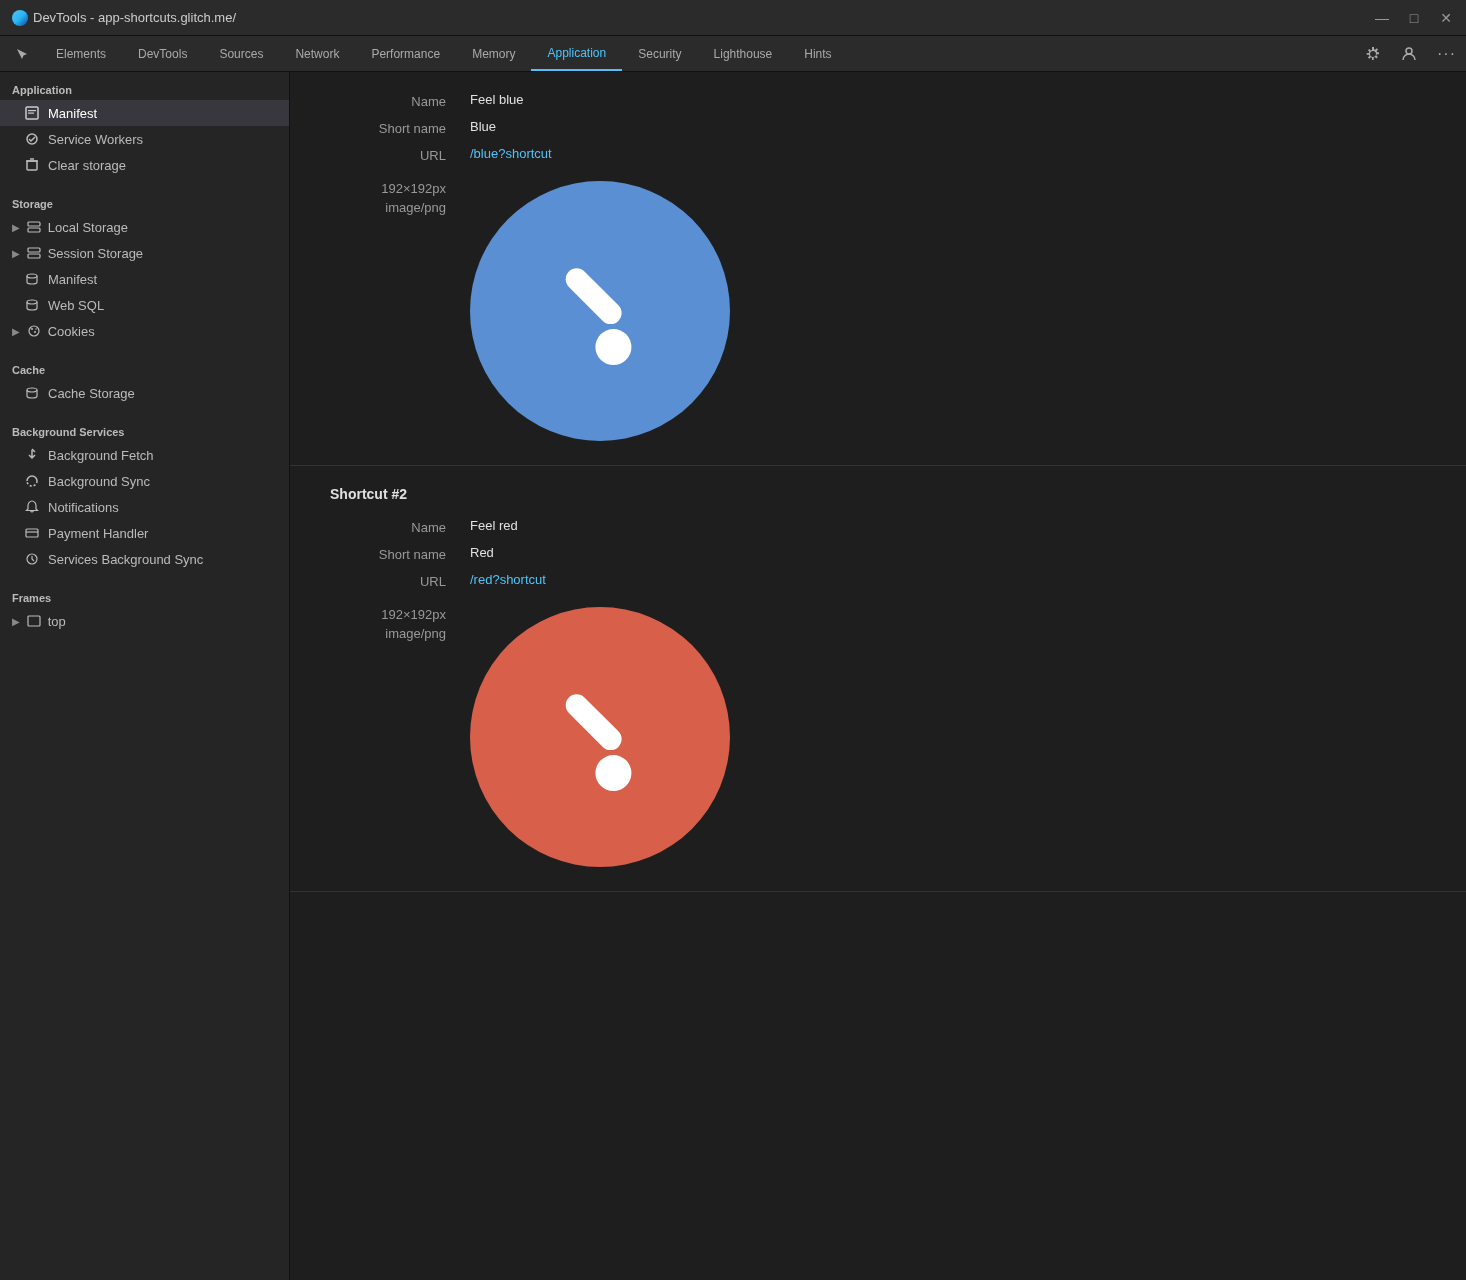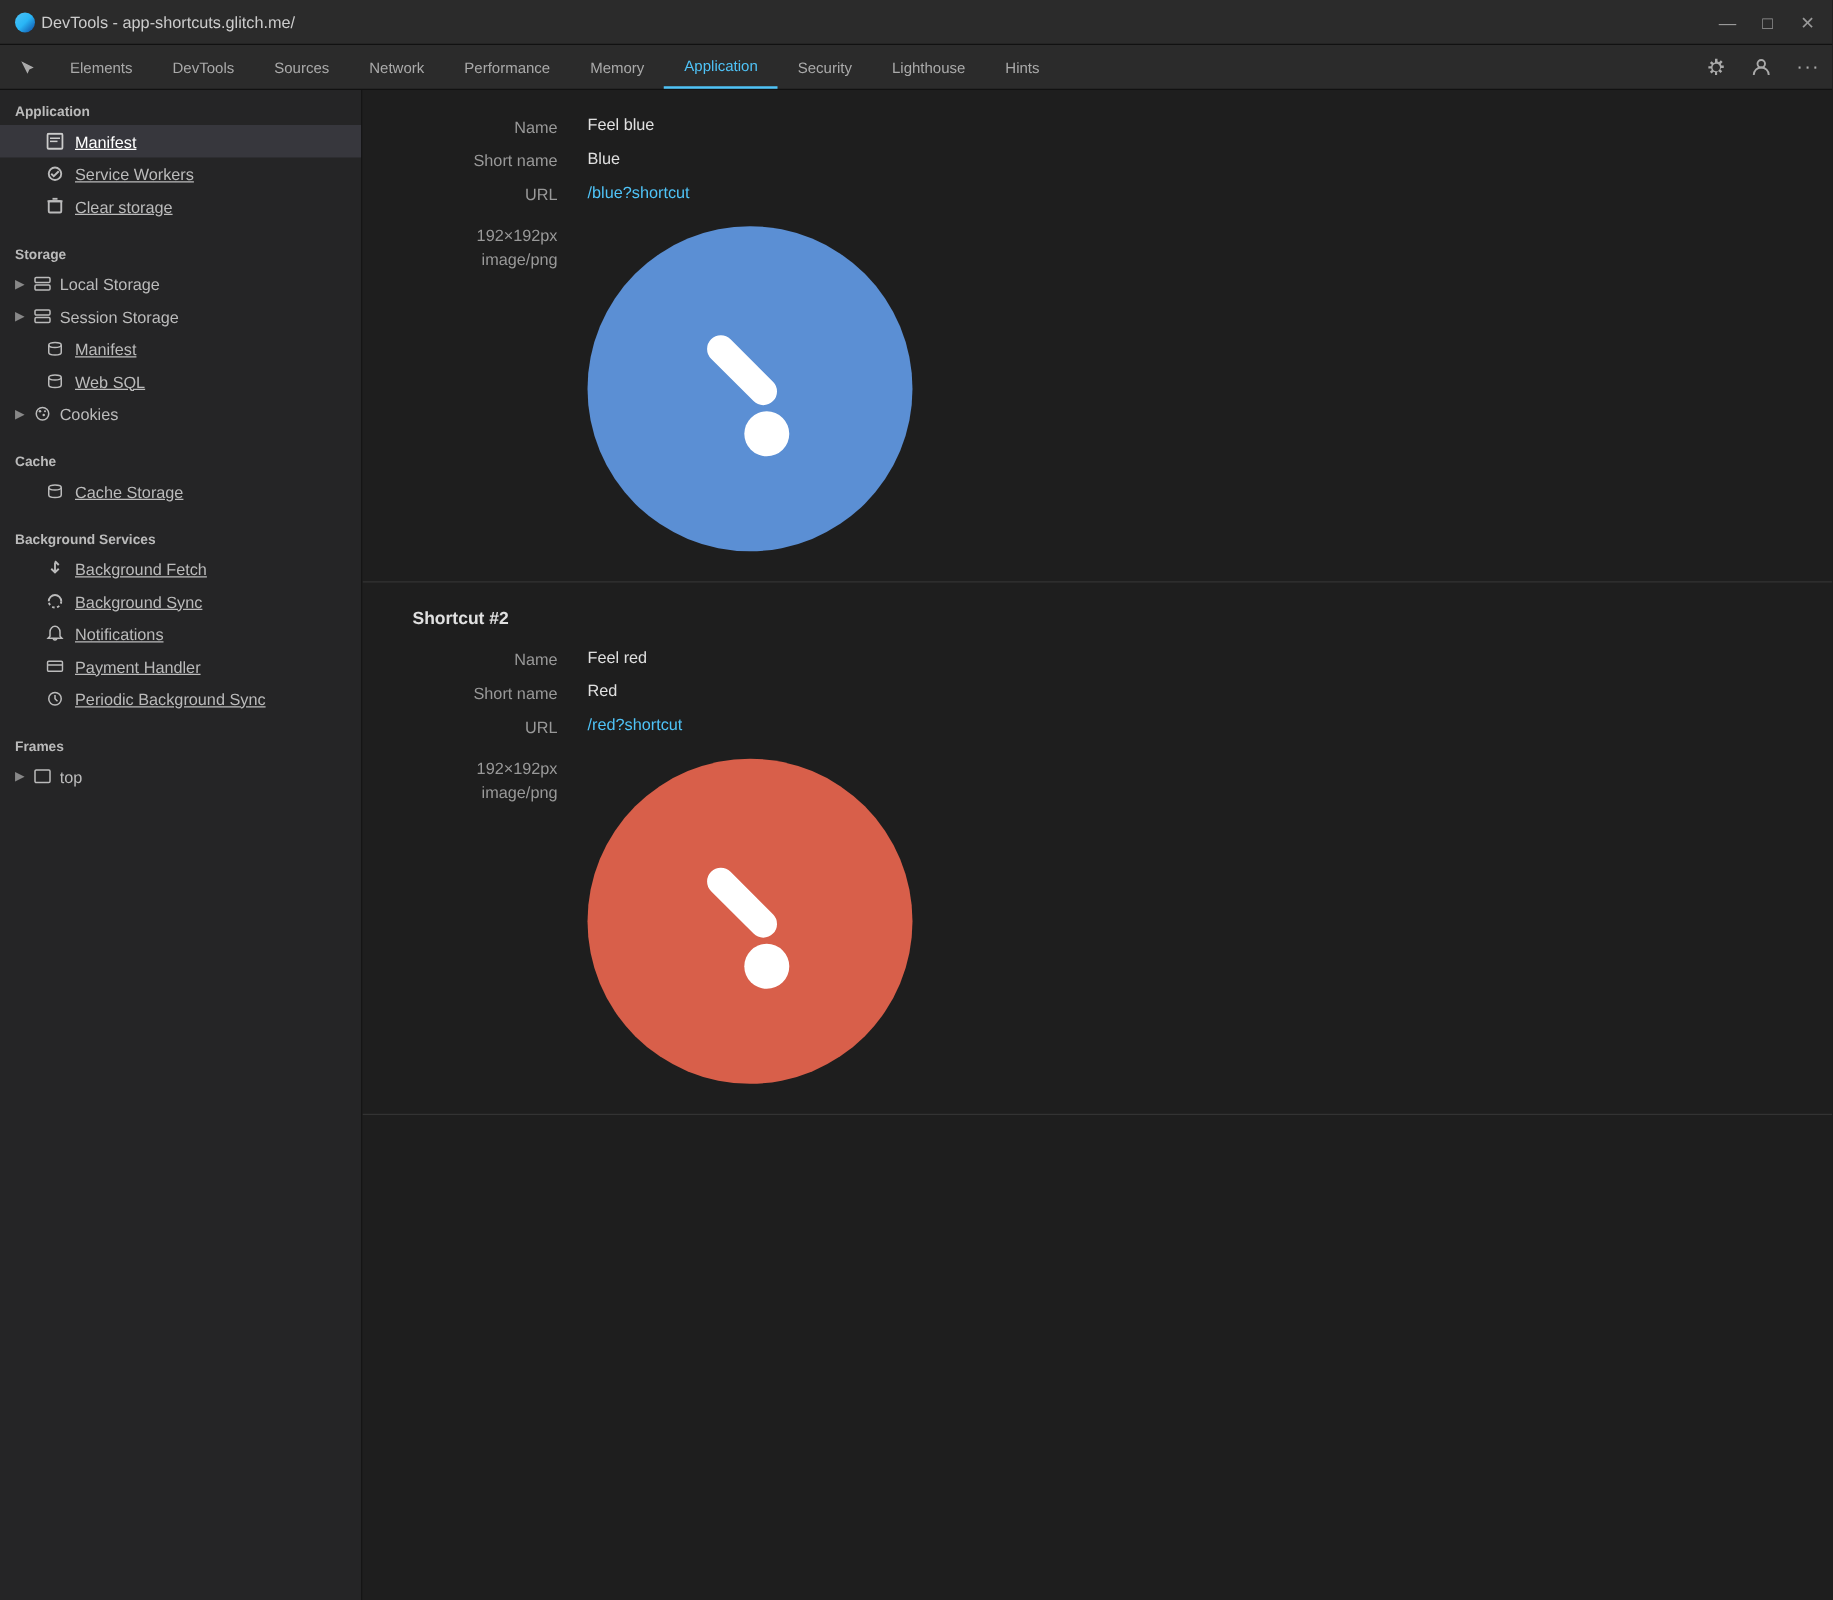--- a/index.html
+++ b/index.html
@@ -98,25 +98,24 @@
     .sidebar-section-label {
       color: #bbb;
       font-size: 11px;
       font-weight: 600;
       padding: 12px 12px 4px 12px;
       text-transform: none;
     }
     .sidebar-item {
       display: flex;
       align-items: center;
-      padding: 5px 12px 5px 36px;
+      padding: 5px 12px 5px 24px;
       color: #bbb;
       cursor: pointer;
       gap: 8px;
-      text-decoration: underline;
     }
     .sidebar-item.active { background: #37373d; color: #fff; }
     .sidebar-item-icon {
       width: 16px; height: 16px;
       display: flex; align-items: center; justify-content: center;
       flex-shrink: 0;
       font-size: 12px;
     }
     .sidebar-item-with-arrow {
       display: flex;
@@ -439,21 +438,21 @@
       <span>Payment Handler</span>
     </div>
 
     <div class="sidebar-item">
       <div class="sidebar-item-icon">
         <svg width="14" height="14" viewBox="0 0 14 14">
             <circle cx="7" cy="7" r="5" fill="none" stroke="#bbb" stroke-width="1.2"></circle>
             <path d="M7 4 L7 7 L9 9" stroke="#bbb" stroke-width="1.2" fill="none"></path>
           </svg>
       </div>
-      <span>Periodic Background Sync</span>
+      <span>Services Background Sync</span>
     </div>
 
 
     <div class="sidebar-divider"></div>
 
     <div class="sidebar-section-label">Frames</div>
 
     <div class="sidebar-item-with-arrow">
       <span class="arrow">▶</span>
       <div class="sidebar-item-icon">

